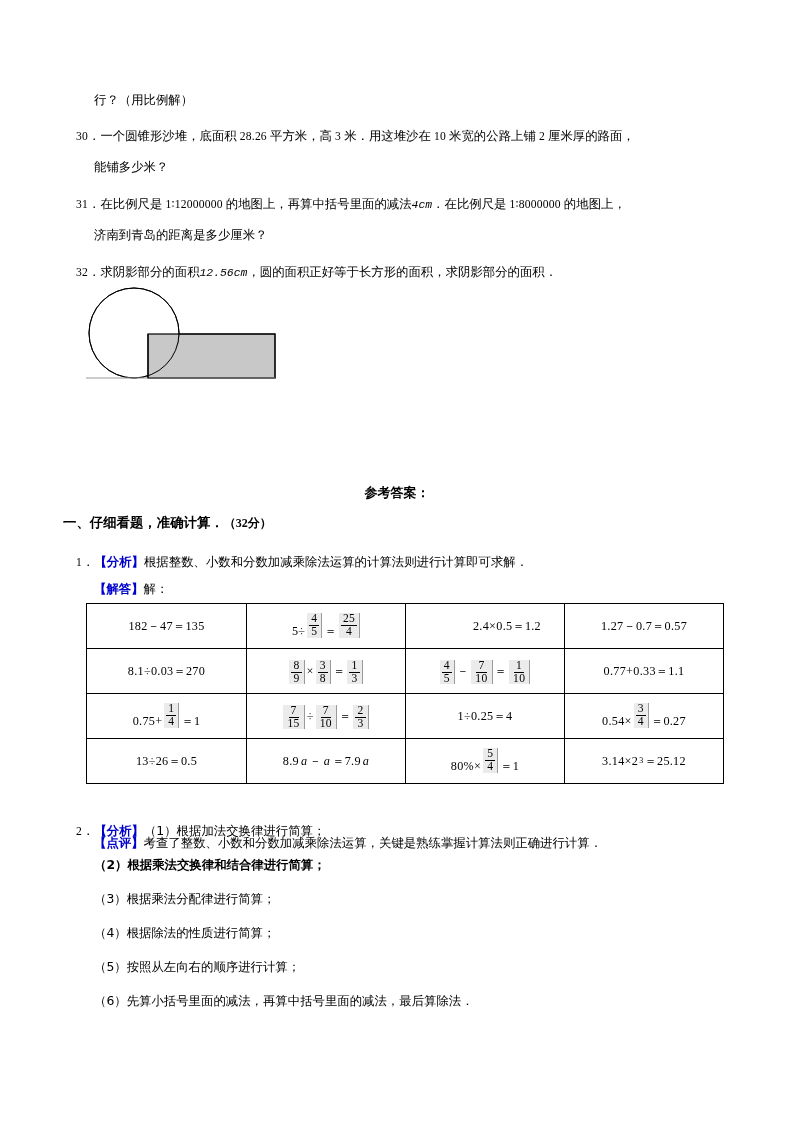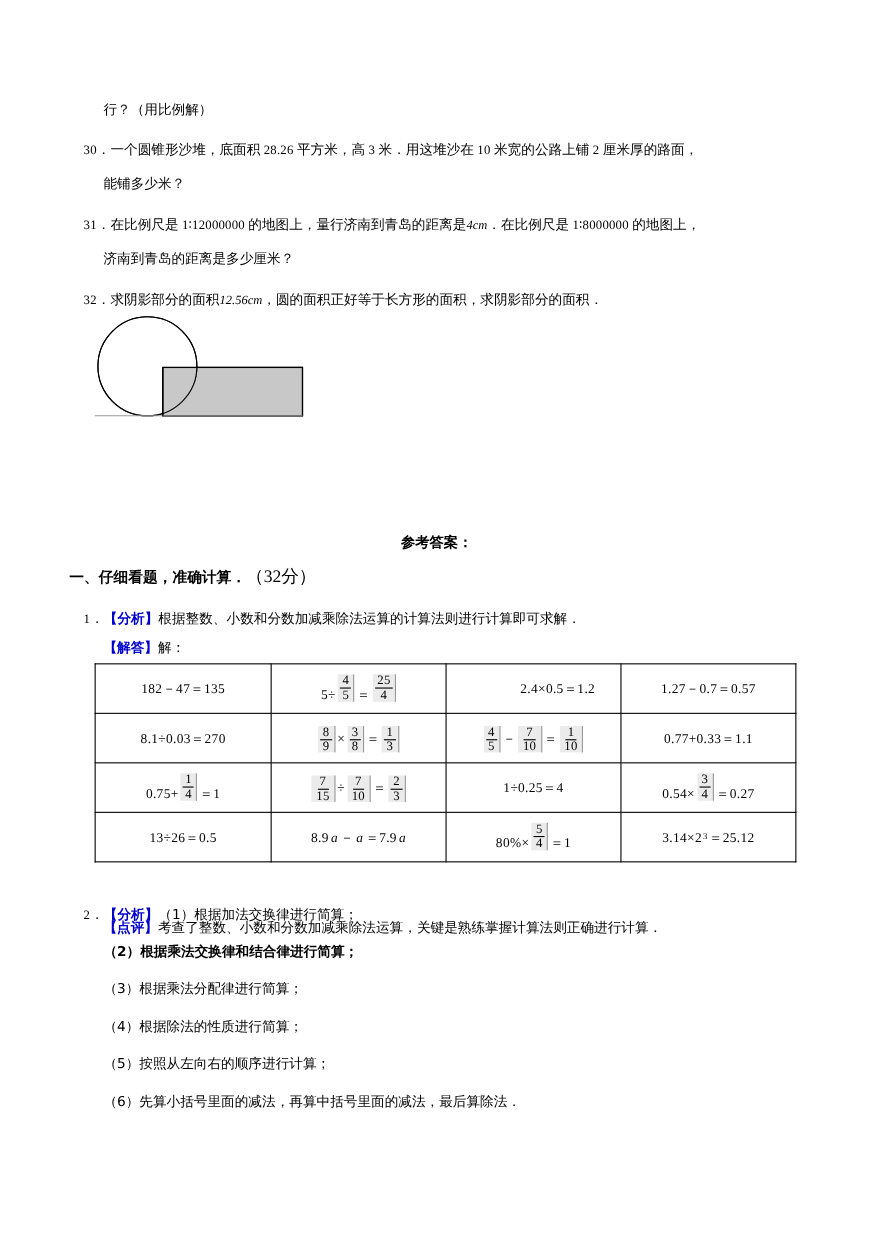--- a/index.html
+++ b/index.html
@@ -37,21 +37,21 @@
     font-family: "DejaVu Sans", "Liberation Sans", sans-serif;
     font-size: 12.4px;
   }
   .num {
     font-family: "Liberation Serif", "DejaVu Serif", serif;
     font-size: 11.6px;
     letter-spacing: 0.2px;
   }
   .unit-it {
     font-style: italic;
-    font-family: Liberation Serif, serif;
+    font-family: Liberation Mono, monospace;
     font-size: 11.4px;
   }
 
   
   #fig-32 {
     position: absolute;
     left: 84px;
     top: 281px;
     width: 210px;
     height: 105px;
@@ -74,22 +74,22 @@
     position: absolute;
     left: 63px;
     top: 514px;
     font-family: "DejaVu Sans", "Liberation Sans", sans-serif;
     font-size: 13.4px;
     font-weight: bold;
     white-space: nowrap;
   }
   #section-1-heading .pts {
     font-family: "Liberation Serif", "DejaVu Serif", serif;
-    font-size: 16px;
-    font-weight: normal;
+    font-size: 12px;
+    font-weight: bold;
   }
 
   
   .a-row {
     position: absolute;
     left: 76px;
     width: 680px;
     font-size: 13.2px;
     line-height: 18px;
     white-space: nowrap;
@@ -171,21 +171,21 @@
 </style>
 </head>
 <body>
 
 <div class="page">
 
   <div id="questions-container">
       <div class="q-row indent" style="top: 91px;"><span class="cn">行？（用比例解）</span></div>
       <div class="q-row" style="top: 127px;"><span class="num">30</span><span class="cn">．一个圆锥形沙堆，底面积</span><span class="num"> 28.26 </span><span class="cn">平方米，高</span><span class="num"> 3 </span><span class="cn">米．用这堆沙在</span><span class="num"> 10 </span><span class="cn">米宽的公路上铺</span><span class="num"> 2 </span><span class="cn">厘米厚的路面，</span></div>
       <div class="q-row indent" style="top: 158px;"><span class="cn">能铺多少米？</span></div>
-      <div class="q-row" style="top: 195px;"><span class="num">31</span><span class="cn">．在比例尺是</span><span class="num"> 1∶12000000 </span><span class="cn">的地图上，量行济南到青岛的距离是</span><span class="unit-it">4cm</span><span class="cn">．在比例尺是</span><span class="num"> 1∶8000000 </span><span class="cn">的地图上，</span></div>
+      <div class="q-row" style="top: 195px;"><span class="num">31</span><span class="cn">．在比例尺是</span><span class="num"> 1∶12000000 </span><span class="cn">的地图上，再算中括号里面的减法</span><span class="unit-it">4cm</span><span class="cn">．在比例尺是</span><span class="num"> 1∶8000000 </span><span class="cn">的地图上，</span></div>
       <div class="q-row indent" style="top: 226px;"><span class="cn">济南到青岛的距离是多少厘米？</span></div>
       <div class="q-row" style="top: 263px;"><span class="num">32</span><span class="cn">．求阴影部分的面积</span><span class="unit-it">12.56cm</span><span class="cn">，圆的面积正好等于长方形的面积，求阴影部分的面积．</span></div>
     </div>
 
   <div id="fig-32">
     <svg width="210" height="105" viewBox="0 0 210 105">
 
       <rect x="64" y="53" width="127" height="44" fill="#c8c8c8" stroke="#000000" stroke-width="1"></rect>
 
       <circle cx="50" cy="52" r="45" fill="#ffffff" stroke="#000000" stroke-width="1"></circle>

